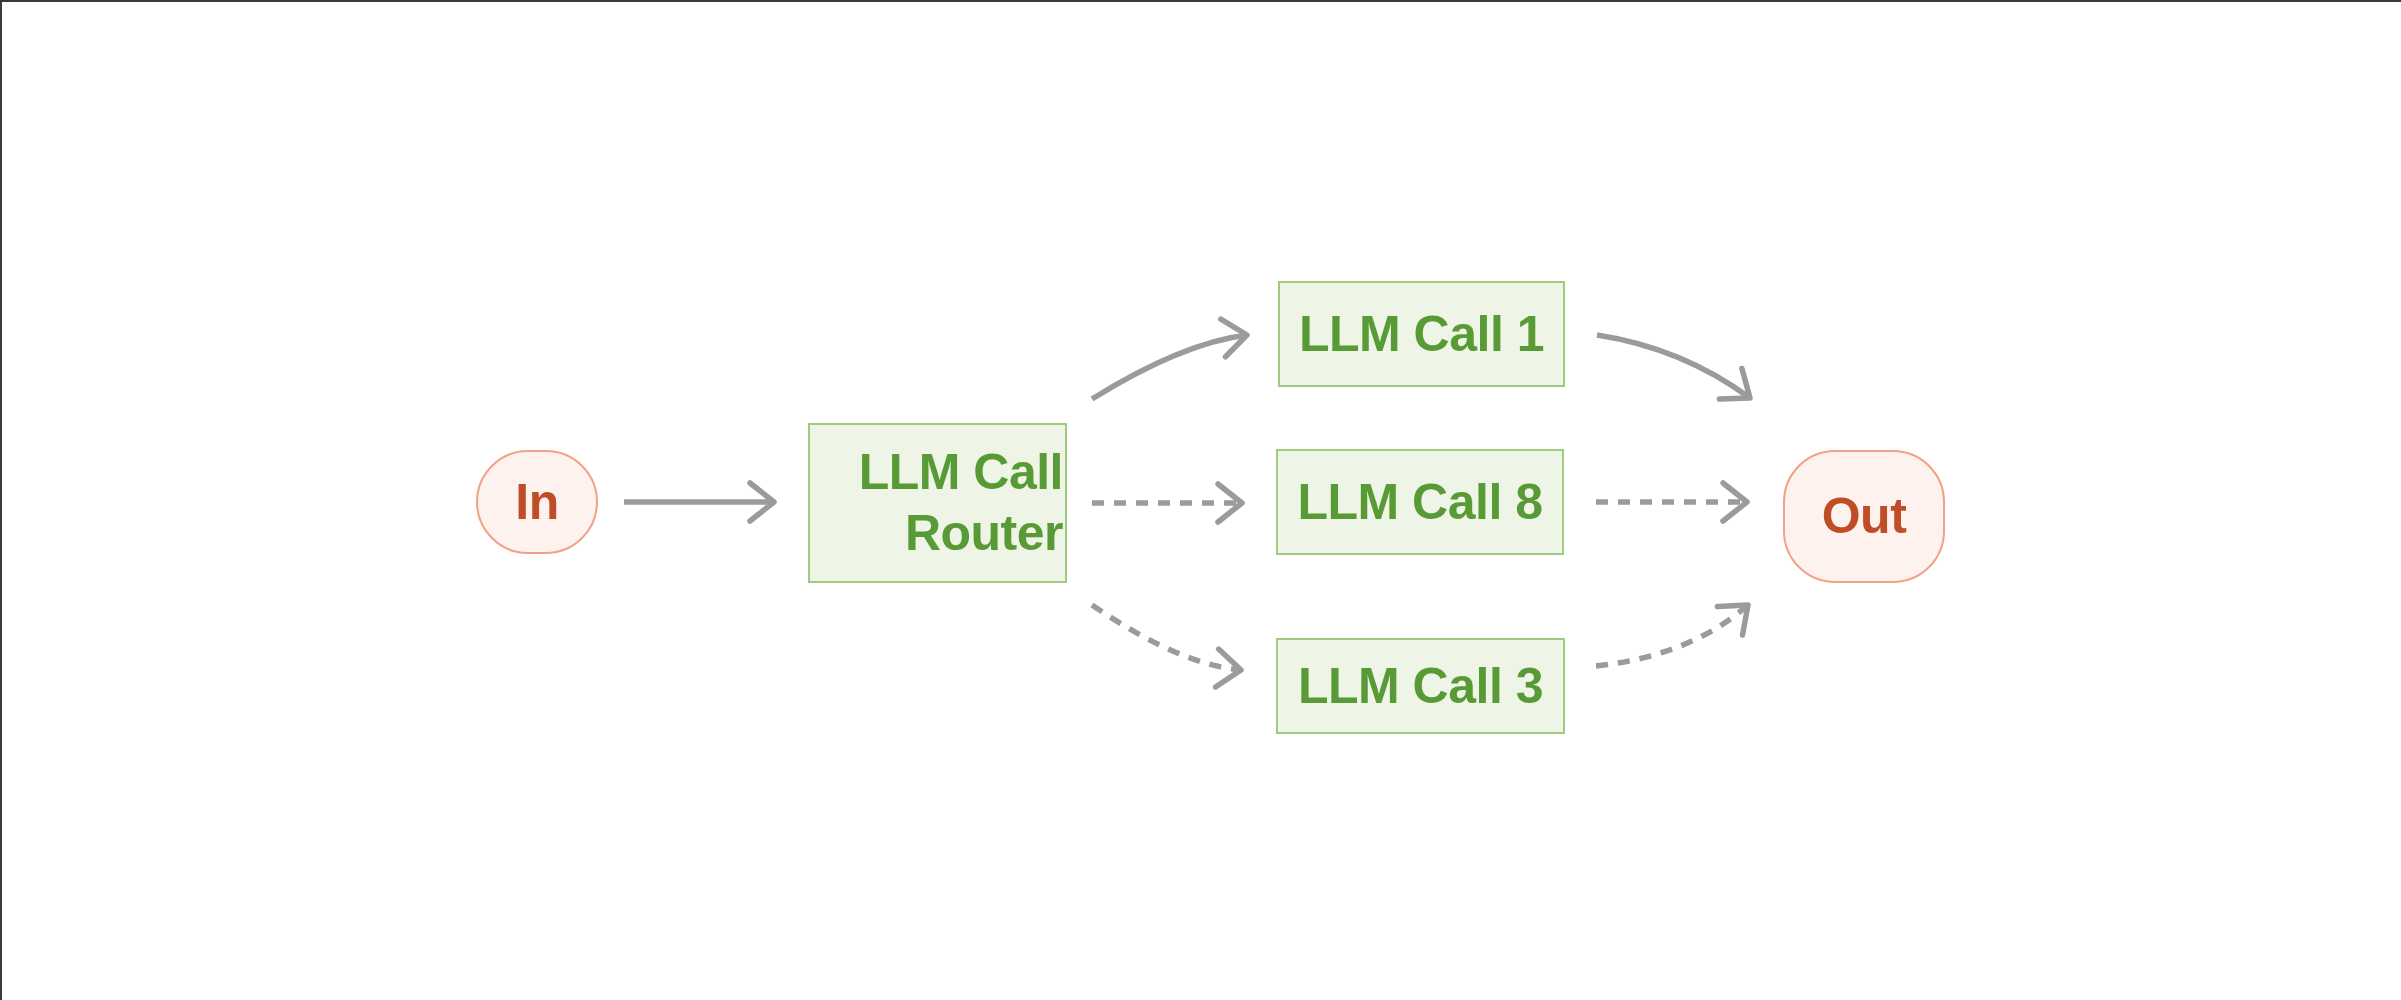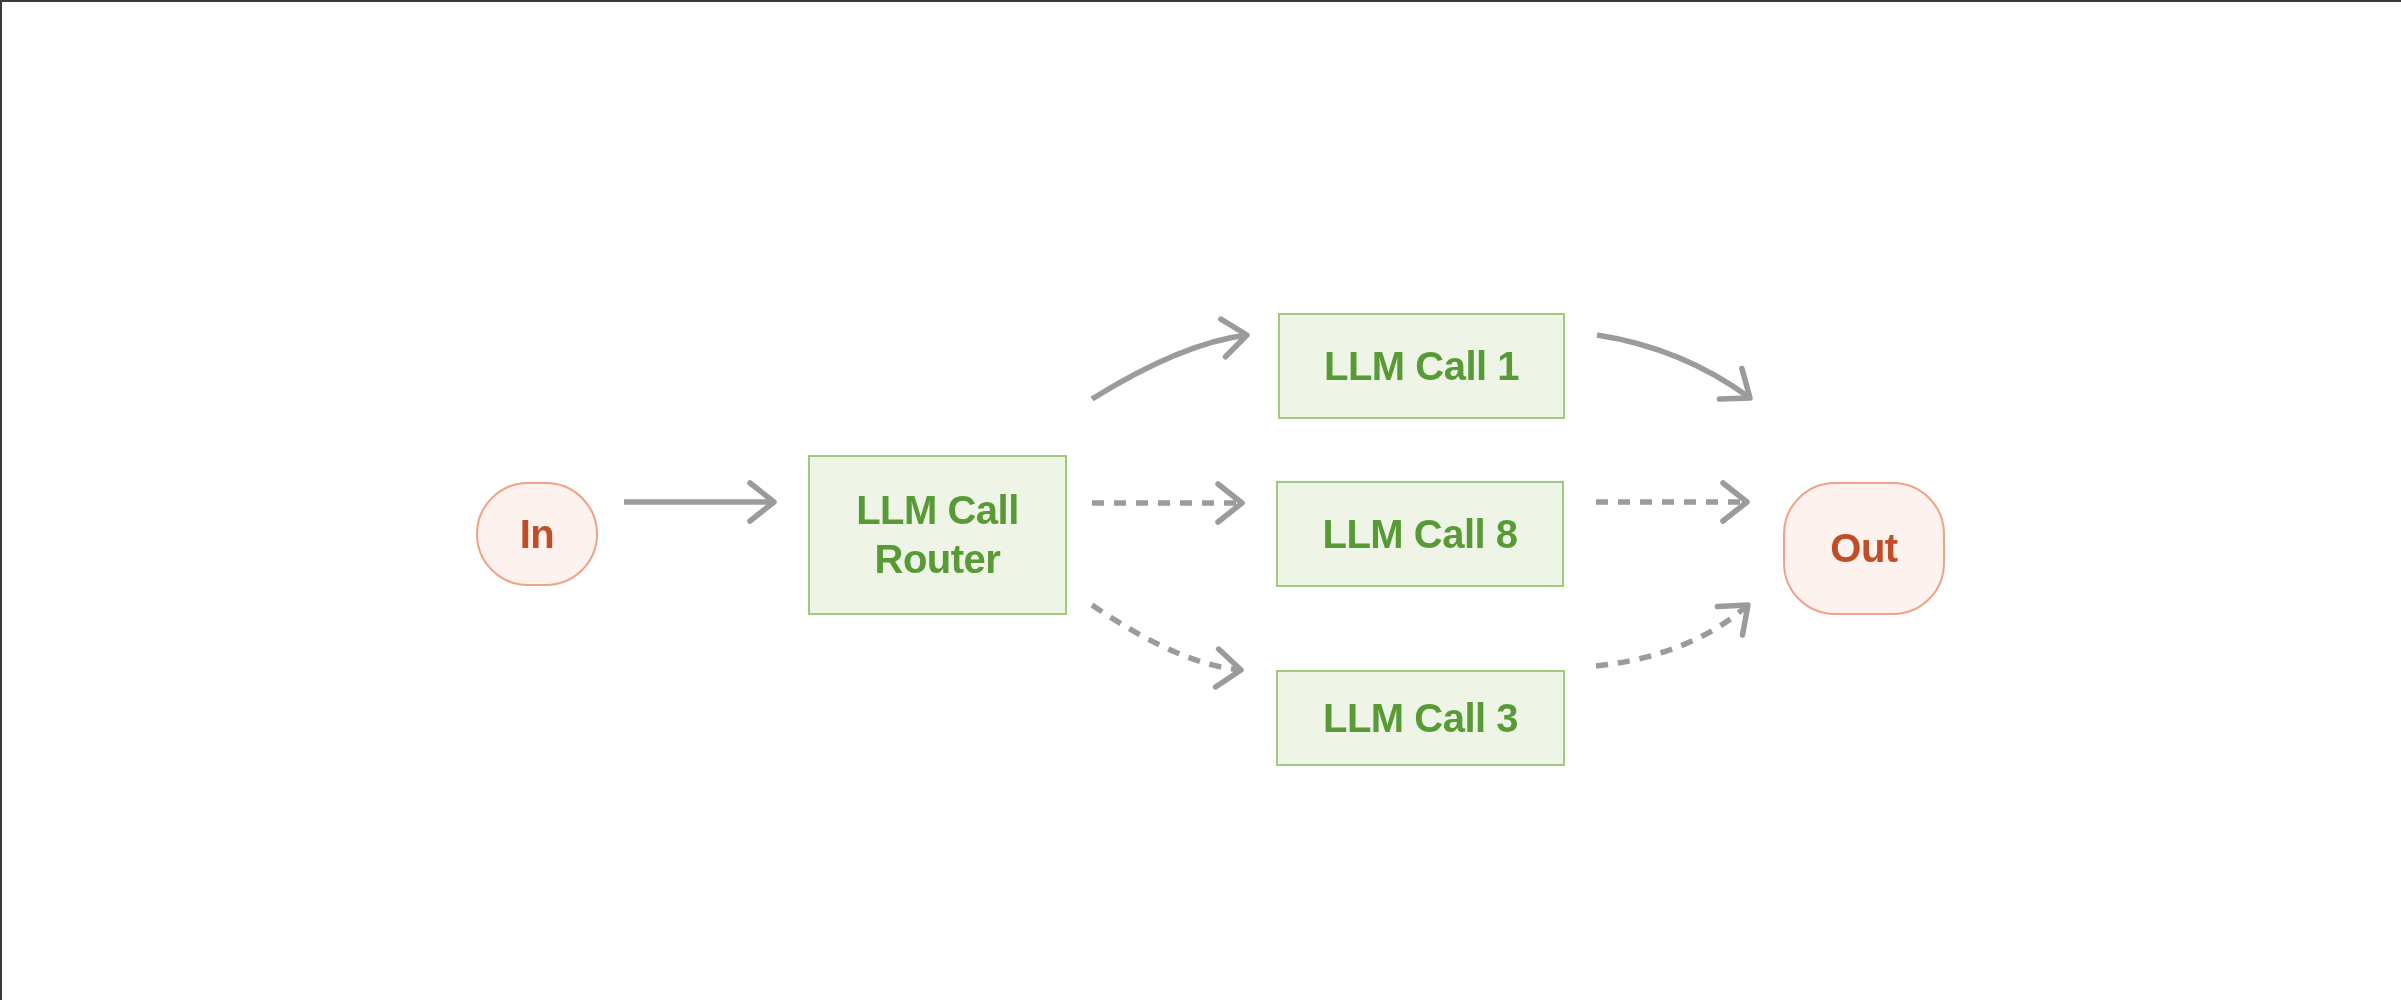--- a/index.html
+++ b/index.html
@@ -26,37 +26,36 @@
     height: 1000px;
   }
   .node {
     position: absolute;
     display: flex;
     align-items: center;
     justify-content: center;
     text-align: center;
     box-sizing: border-box;
     font-weight: 700;
-    font-size: 40px;
+    font-size: 50px;
     letter-spacing: -0.5px;
     line-height: 1.22;
-    margin-top: 32px;
   }
   .node.green {
     background: #eef5e6;
     border: 2px solid #9ecb7d;
     color: #589a35;
   }
   .node.red {
     background: #fdf2ed;
     border: 2px solid #f1a185;
     color: #bf4e28;
     border-radius: 52px;
   }
-  .node.router { padding: 0 18px; }
+  .node.router { padding: 0 2px; text-align: right; }
 
   #node-in     { left: 474px;  top: 448px; width: 122px; height: 104px; }
   #node-router { left: 806px;  top: 421px; width: 259px; height: 160px; }
   #node-call1  { left: 1276px; top: 279px; width: 287px; height: 106px; }
   #node-call2  { left: 1274px; top: 447px; width: 288px; height: 106px; }
   #node-call3  { left: 1274px; top: 636px; width: 289px; height: 96px; }
   #node-out    { left: 1781px; top: 448px; width: 162px; height: 133px; }
 </style>
 </head>
 <body>

